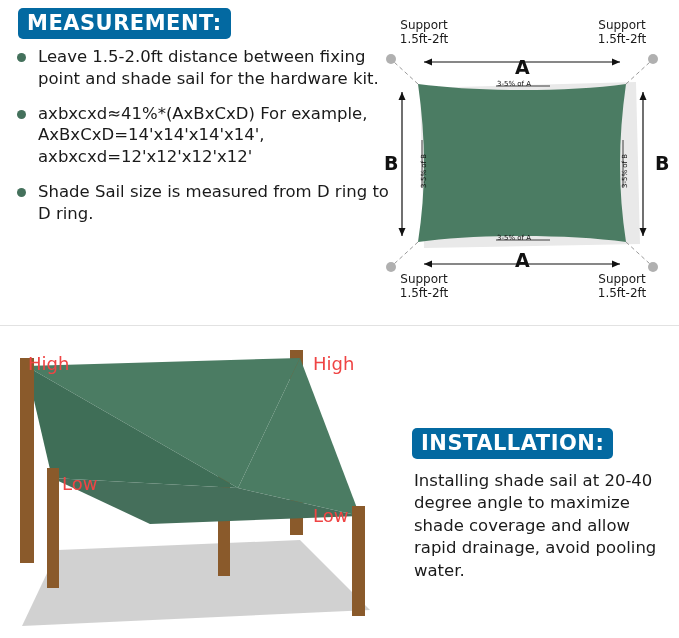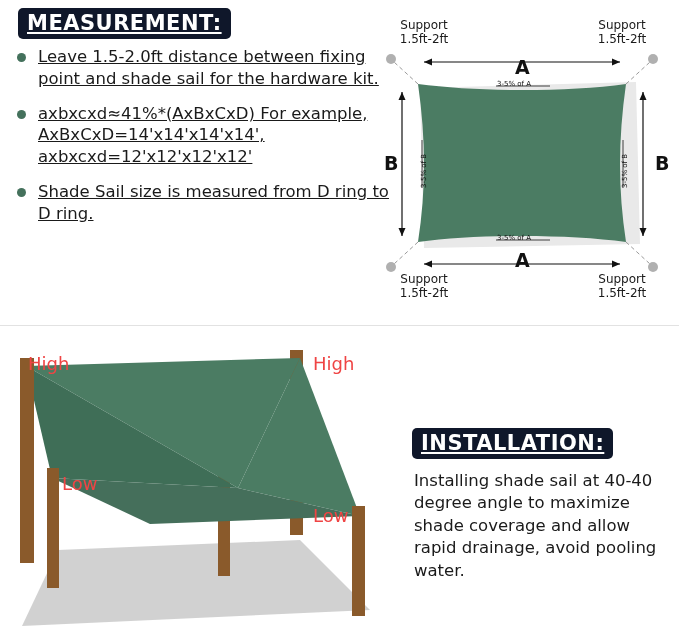--- a/index.html
+++ b/index.html
@@ -18,29 +18,28 @@
     position: absolute;
     left: 0; top: 0;
     width: 679px;
     height: 638px;
   }
 
   
   .section-heading {
     position: absolute;
     display: inline-block;
-    background: #0f172a;
+    background: #0369a1;
     color: #ffffff;
     font-weight: bold;
     font-family: "DejaVu Sans", sans-serif;
     letter-spacing: 0.5px;
     border-radius: 5px;
     padding: 3px 9px 4px 9px;
     white-space: nowrap;
-    text-decoration: underline;
   }
   #measurement-heading {
     left: 18px;
     top: 8px;
     font-size: 21px;
   }
   #installation-heading {
     left: 412px;
     top: 428px;
     font-size: 21px;
@@ -53,21 +52,20 @@
     top: 46px;
     width: 378px;
   }
   .bullet-item {
     position: relative;
     padding-left: 26px;
     margin-bottom: 13px;
     font-size: 16.5px;
     line-height: 1.32;
     color: #1a1a1a;
-    text-decoration: underline;
   }
   .bullet-dot {
     position: absolute;
     left: 5px;
     top: 7px;
     width: 9px;
     height: 9px;
     border-radius: 50%;
     background: #44715c;
   }
@@ -270,15 +268,15 @@
     </svg>
 
     <div class="post-label" style="left:28px; top:25px;">High</div>
     <div class="post-label" style="left:313px; top:25px;">High</div>
     <div class="post-label" style="left:62px; top:145px;">Low</div>
     <div class="post-label" style="left:313px; top:177px;">Low</div>
   </div>
 
   <div id="installation-heading" class="section-heading">INSTALLATION:</div>
 
-  <div id="installation-text">Installing shade sail at 40-40 degree angle to maximize shade coverage and allow rapid drainage, avoid pooling water.</div>
+  <div id="installation-text">Installing shade sail at 20-40 degree angle to maximize shade coverage and allow rapid drainage, avoid pooling water.</div>
 
 </div>
 
 </body></html>

